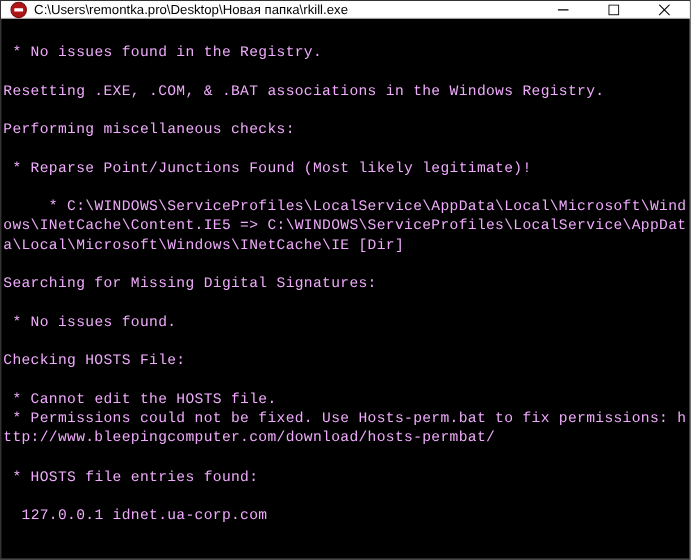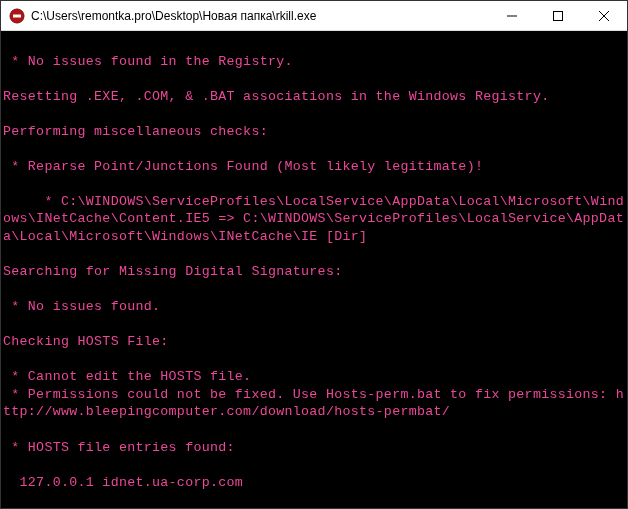--- a/index.html
+++ b/index.html
@@ -16,21 +16,21 @@
     }
     .window {
       width: 628px;
       height: 509px;
       background: #fff;
       display: flex;
       flex-direction: column;
       border: 1px solid #333;
     }
     .titlebar {
-      height: 30px;
+      height: 16px;
       background: #fff;
       display: flex;
       align-items: center;
       border-bottom: 1px solid #ddd;
     }
     .titlebar-icon {
       width: 16px;
       height: 16px;
       margin-left: 8px;
       margin-right: 6px;
@@ -55,21 +55,21 @@
       justify-content: center;
       font-size: 12px;
       color: #000;
       background: transparent;
       border: none;
       cursor: pointer;
     }
     .console {
       flex: 1;
       background: #000;
-      color: #ec4899;
+      color: #f0abfc;
       font-family: Consolas, "Courier New", monospace;
       font-size: 13.3px;
       line-height: 1.32;
       padding: 4px 2px 2px 2px;
       white-space: pre-wrap;
       word-break: break-all;
       overflow: hidden;
       letter-spacing: 0.3px;
     }
     .console .line {

